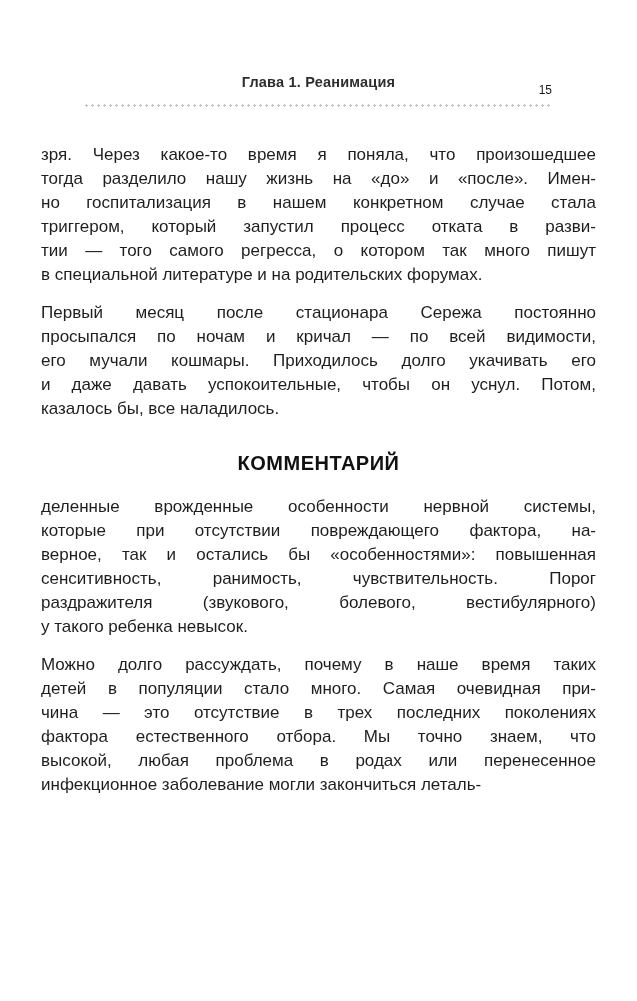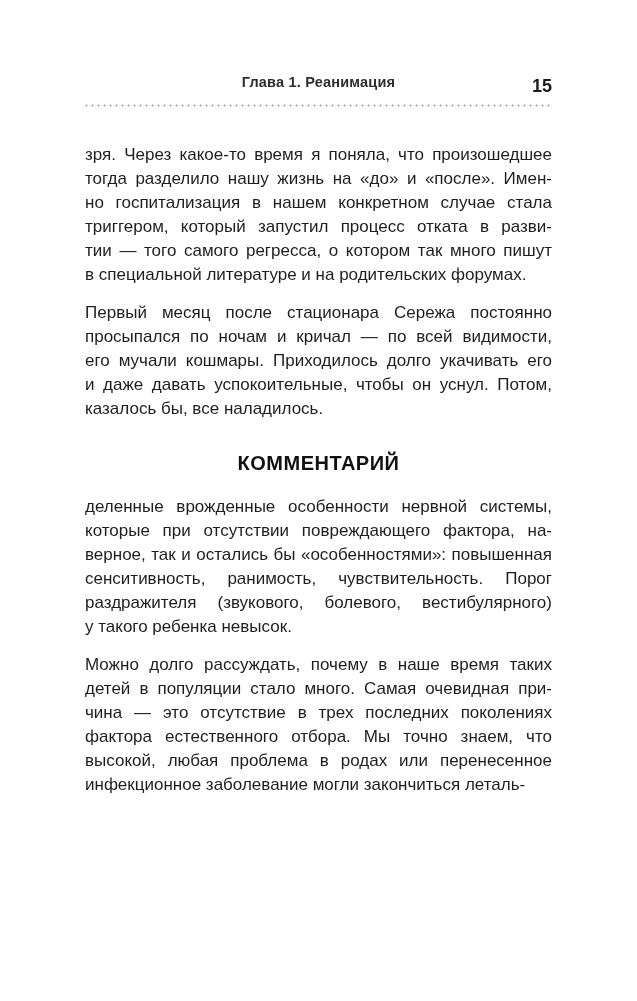--- a/index.html
+++ b/index.html
@@ -20,34 +20,34 @@
     display: block;
     text-align: center;
     font-weight: bold;
     font-size: 14.5px;
     letter-spacing: 0.2px;
     color: #2e2e2e;
   }
   .page-number {
     position: absolute;
     right: 0;
-    top: 2px;
-    font-weight: bold;
-    font-size: 18px;
+    top: 9px;
+    font-weight: normal;
+    font-size: 12px;
     color: #1a1a1a;
   }
   .dotted-rule {
     margin-top: 8px;
     height: 3px;
     background-image: radial-gradient(circle at 1.5px 1.5px, #c2c2c2 1.1px, transparent 1.4px);
     background-size: 6px 3px;
     background-repeat: repeat-x;
   }
   .page-body {
-    padding: 36px 85px 0;
+    padding: 36px 41px 0;
     font-size: 17px;
     line-height: 24px;
   }
   .paragraph { margin-bottom: 14px; }
   .line {
     text-align: justify;
     text-align-last: justify;
   }
   .line.last { text-align-last: left; }
   .section-heading {

